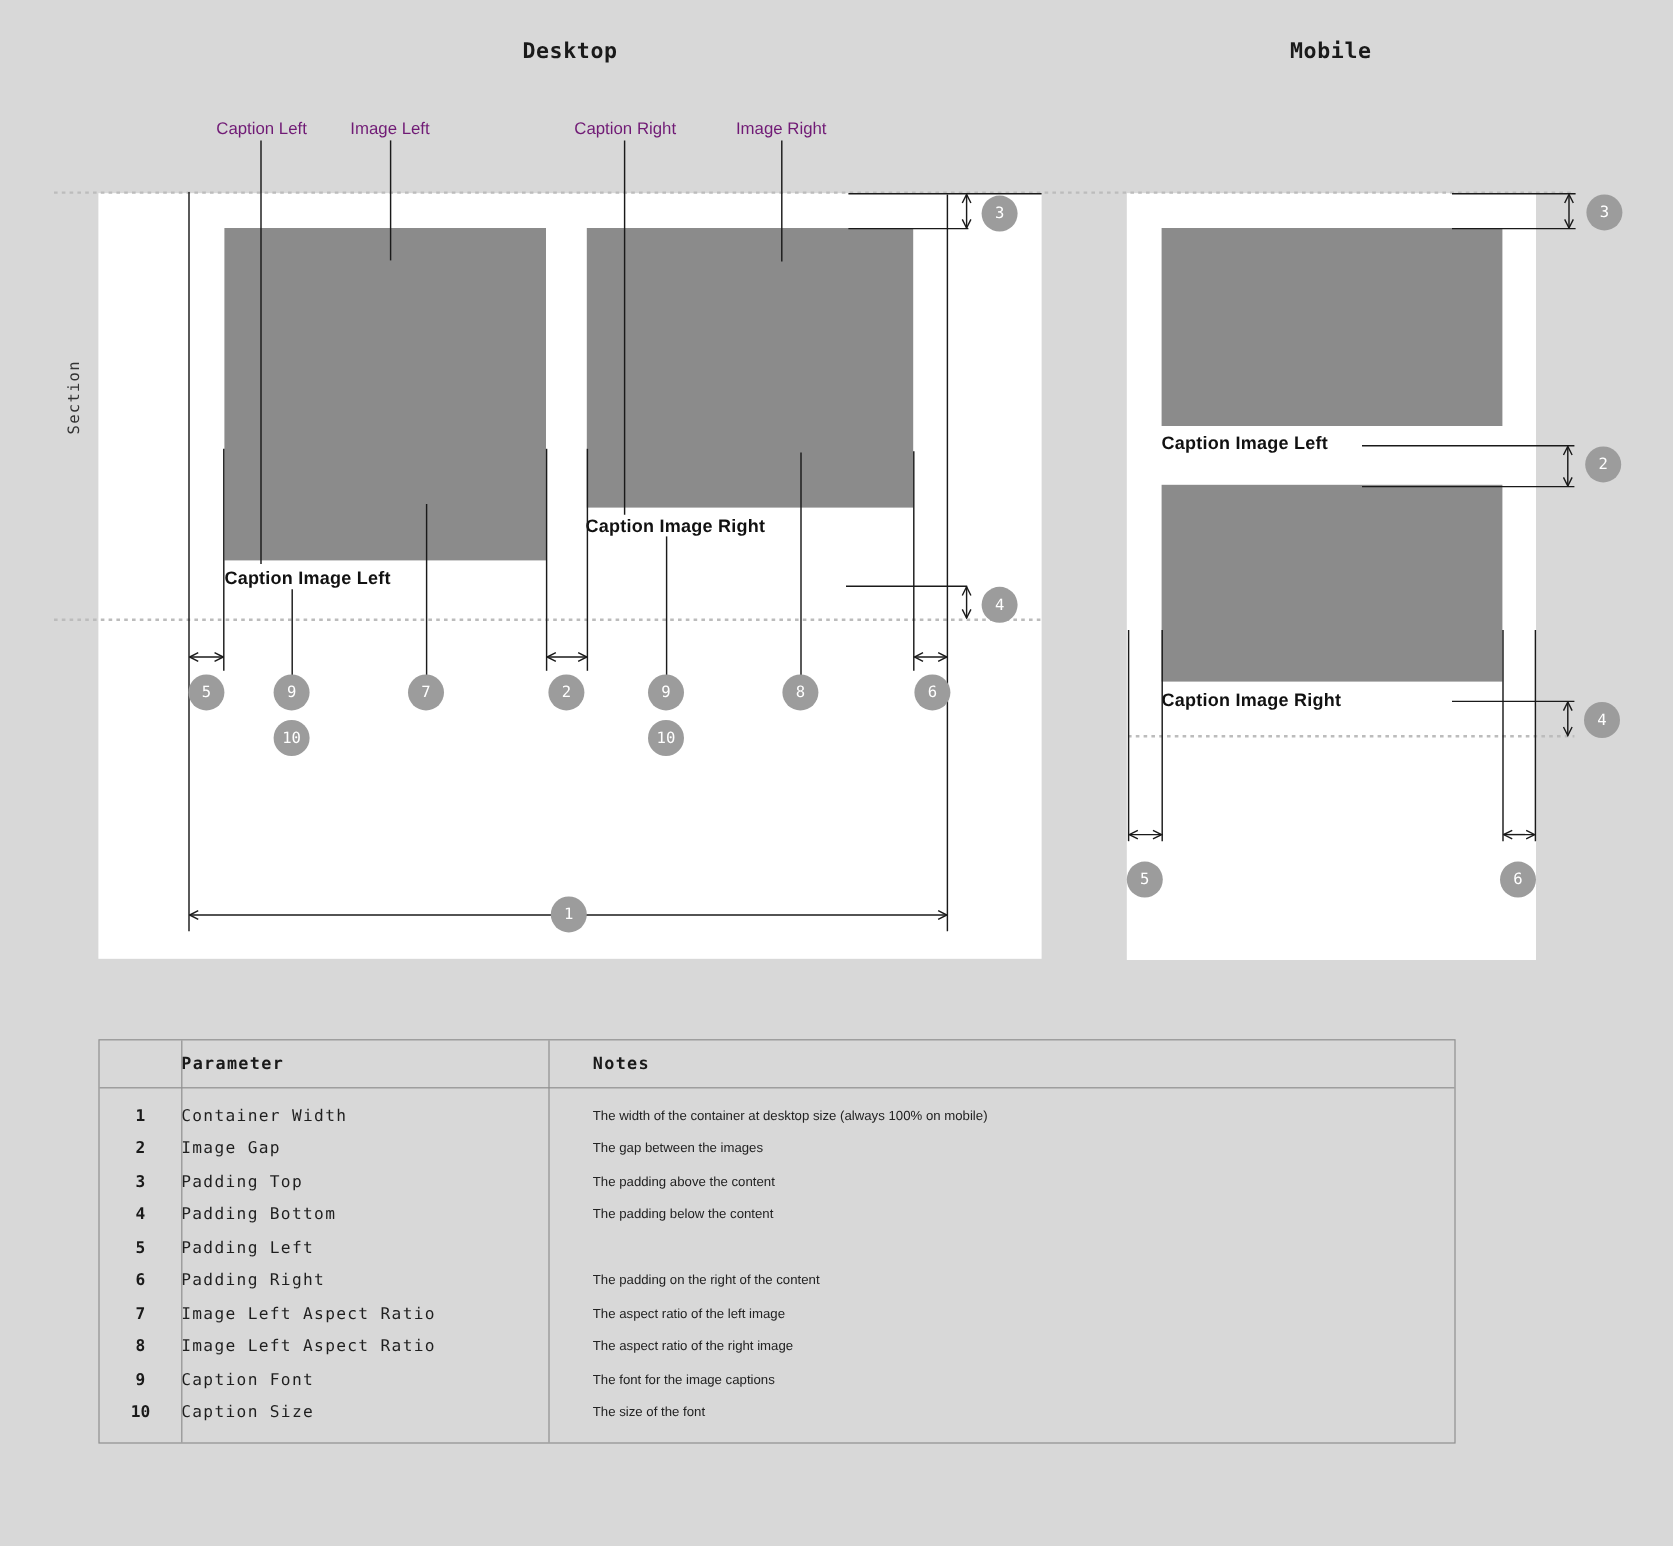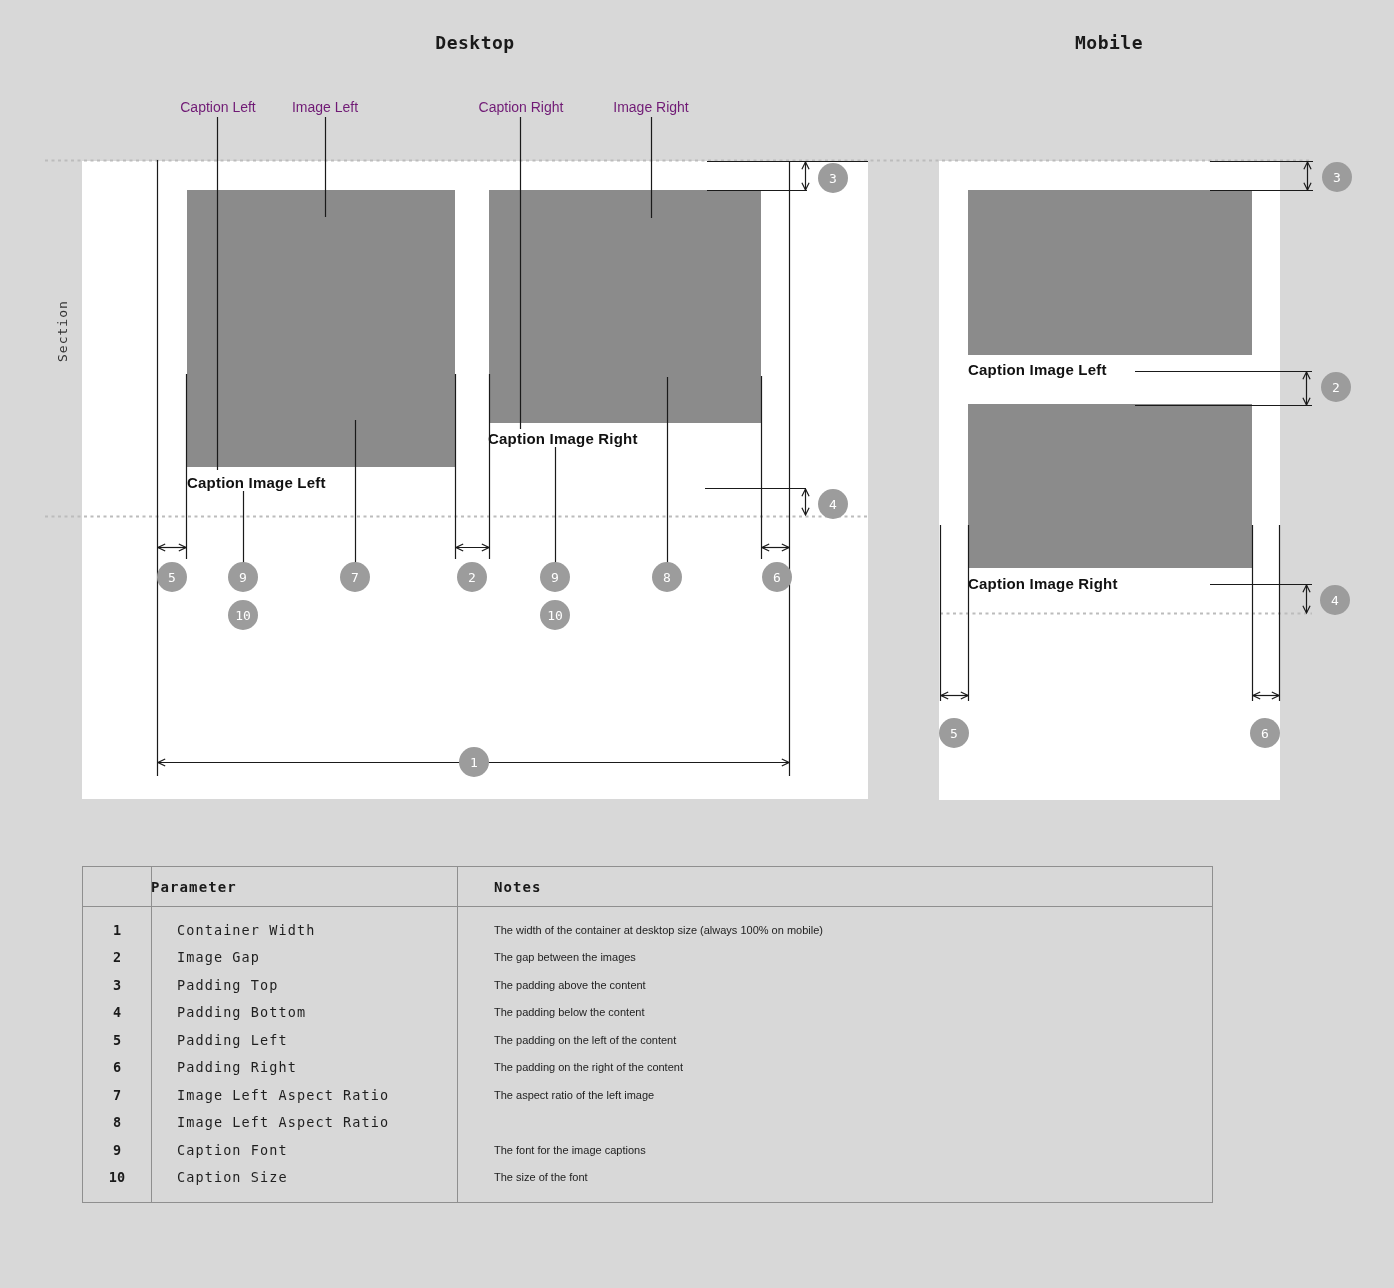--- a/index.html
+++ b/index.html
@@ -30,21 +30,21 @@
           border:1px solid var(--table-border);}
   .vline1,.vline2{position:absolute;top:0;bottom:0;width:1px;background:var(--table-border);}
   .vline1{left:68px;} .vline2{left:374px;}
   .thead{display:grid;grid-template-columns:68px 306px 1fr;height:40px;align-items:center;
          border-bottom:1px solid var(--table-border);}
   .tbody{padding-top:9px;}
   .trow{display:grid;grid-template-columns:68px 306px 1fr;height:27.5px;align-items:center;}
   .h-param,.h-notes{font-weight:bold;font-size:14px;letter-spacing:1.1px;}
   .h-param{} .h-notes{padding-left:37px;}
   .c-num{text-align:center;font-weight:bold;font-size:13.5px;}
-  .c-param{padding-left:26px;font-size:13.5px;letter-spacing:1.1px;color:#1f1f1f;}
+  .c-param{font-size:13.5px;letter-spacing:1.1px;color:#1f1f1f;}
   .c-note{padding-left:37px;font-family:"Liberation Sans",sans-serif;font-size:11px;color:#222;}
 </style>
 </head>
 <body>
 
 <div class="page">
 
   <div class="abs title" style="left:475px;top:32px;">Desktop</div>
   <div class="abs title" style="left:1109px;top:32px;">Mobile</div>
 
@@ -175,35 +175,35 @@
         <div class="c-note">The padding above the content</div>
       </div>
       <div class="trow">
         <div class="c-num">4</div>
         <div class="c-param">Padding Bottom</div>
         <div class="c-note">The padding below the content</div>
       </div>
       <div class="trow">
         <div class="c-num">5</div>
         <div class="c-param">Padding Left</div>
-        <div class="c-note">The padding on the left of the content</div>
       </div>
       <div class="trow">
         <div class="c-num">6</div>
         <div class="c-param">Padding Right</div>
         <div class="c-note">The padding on the right of the content</div>
       </div>
       <div class="trow">
         <div class="c-num">7</div>
         <div class="c-param">Image Left Aspect Ratio</div>
         <div class="c-note">The aspect ratio of the left image</div>
       </div>
       <div class="trow">
         <div class="c-num">8</div>
         <div class="c-param">Image Left Aspect Ratio</div>
+        <div class="c-note">The aspect ratio of the right image</div>
       </div>
       <div class="trow">
         <div class="c-num">9</div>
         <div class="c-param">Caption Font</div>
         <div class="c-note">The font for the image captions</div>
       </div>
       <div class="trow">
         <div class="c-num">10</div>
         <div class="c-param">Caption Size</div>
         <div class="c-note">The size of the font</div>

